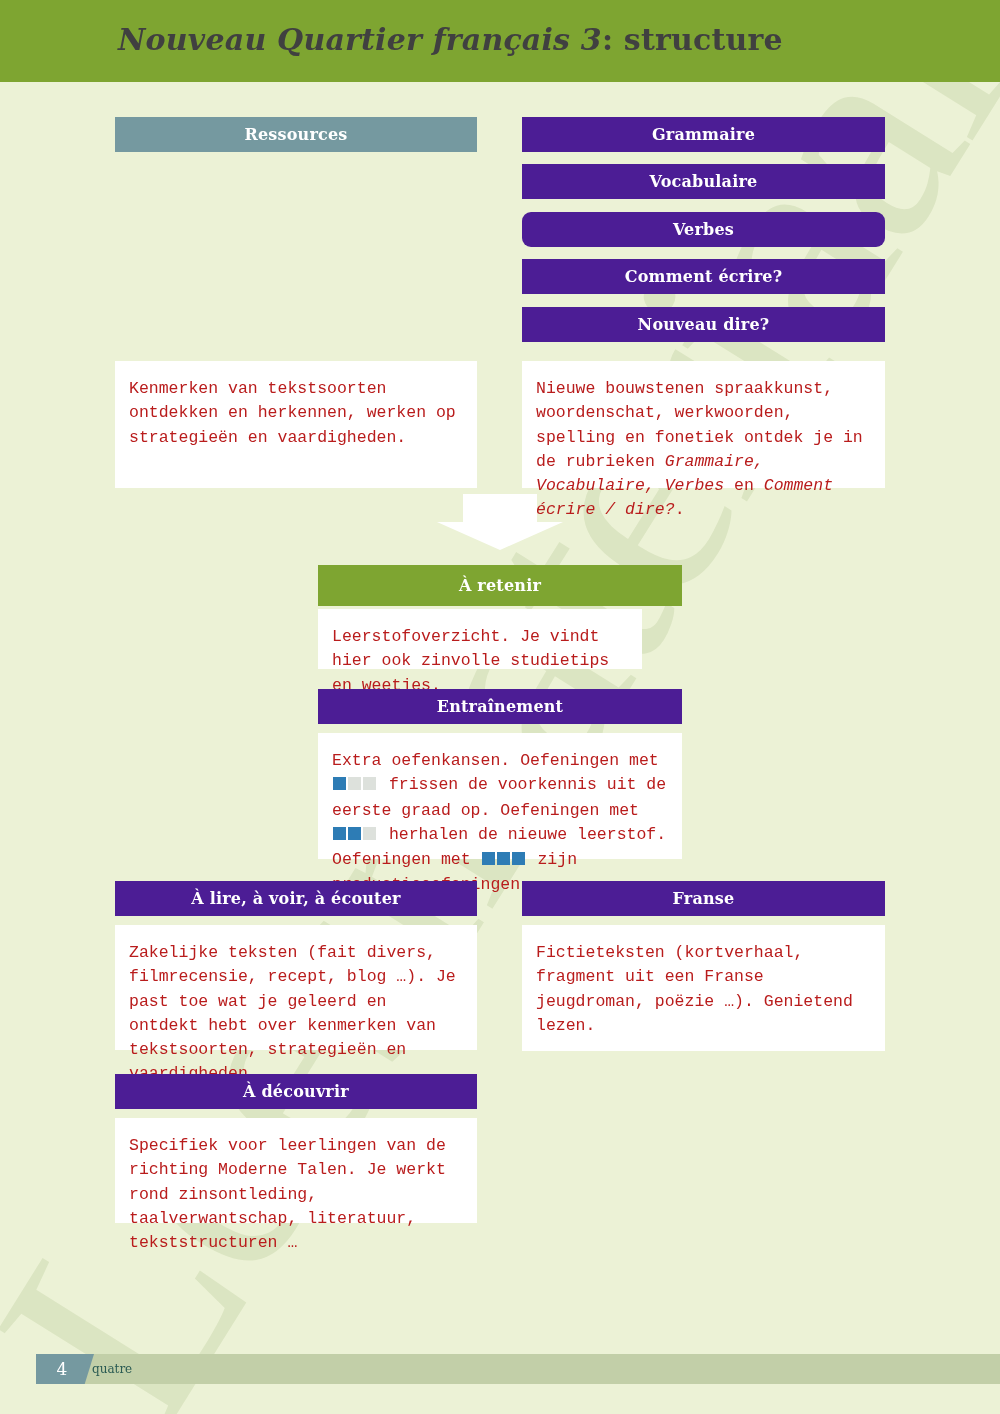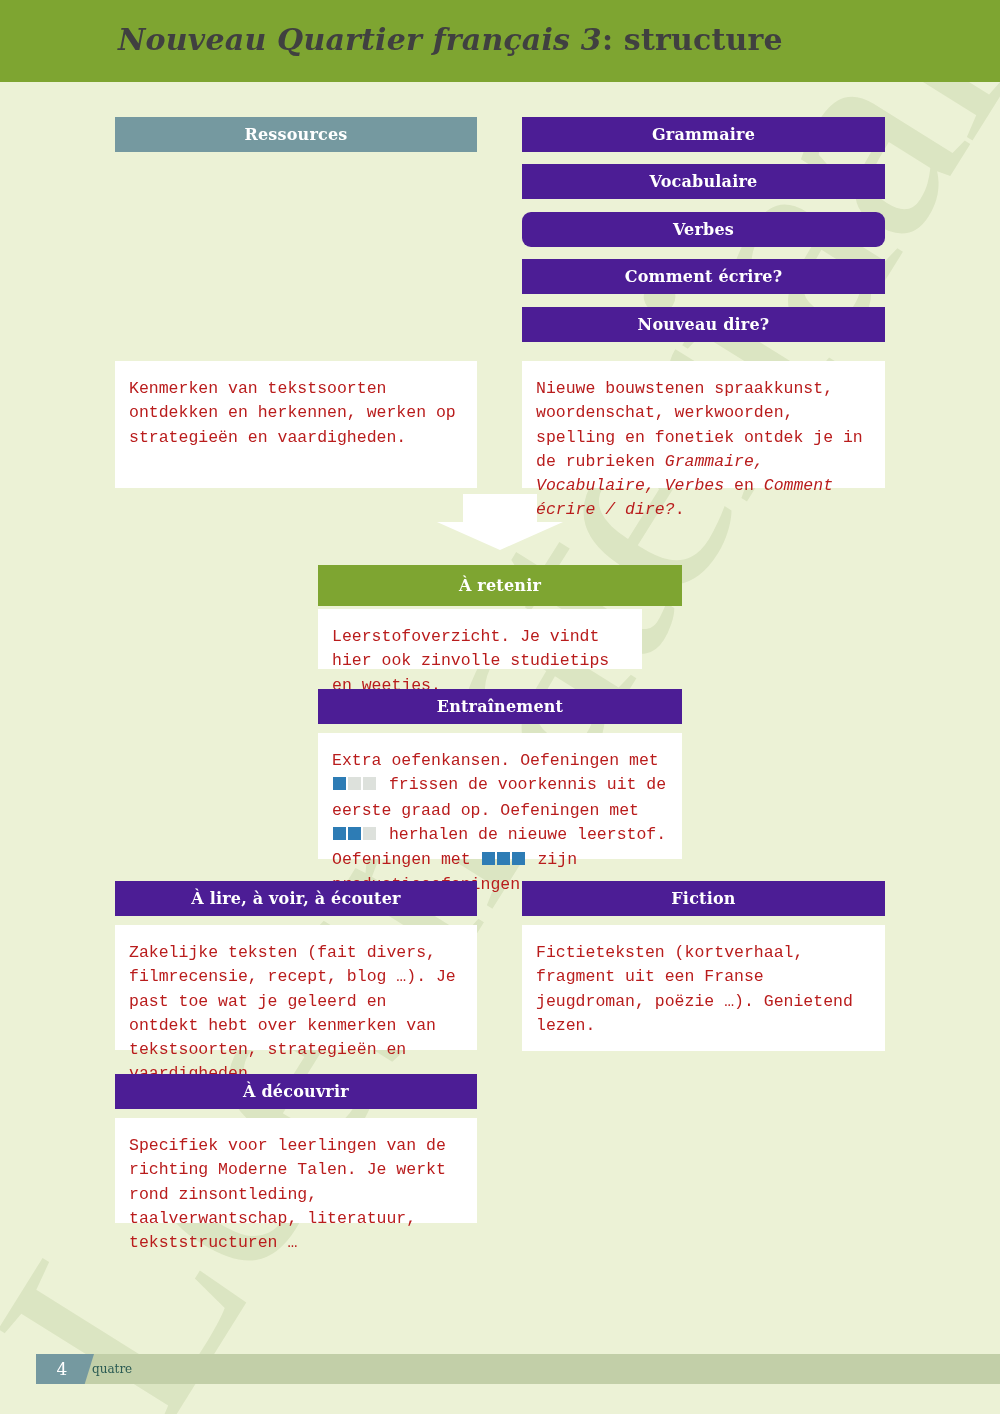--- a/index.html
+++ b/index.html
@@ -225,21 +225,21 @@
   </div>
 
   <div class="bar teal" style="left:115px; top:881px; width:362px; height:35px;">
     <span>À lire, à voir, à écouter</span>
   </div>
   <div class="panel" style="left:115px; top:925px; width:362px; height:125px;">
     <span>Zakelijke teksten (fait divers, filmrecensie, recept, blog …). Je past toe wat je geleerd en ontdekt hebt over kenmerken van tekstsoorten, strategieën en vaardigheden.</span>
   </div>
 
   <div class="bar teal" style="left:522px; top:881px; width:363px; height:35px;">
-    <span>Fiction</span>
+    <span>Franse</span>
   </div>
   <div class="panel" style="left:522px; top:925px; width:363px; height:126px;">
     <span>Fictieteksten (kortverhaal, fragment uit een Franse jeugdroman, poëzie …). Genietend lezen.</span>
   </div>
 
   <div class="bar teal" style="left:115px; top:1074px; width:362px; height:35px;">
     <span>À découvrir</span>
   </div>
   <div class="panel" style="left:115px; top:1118px; width:362px; height:105px;">
     <span>Specifiek voor leerlingen van de richting Moderne Talen. Je werkt rond zinsontleding, taalverwantschap, literatuur, tekststructuren …</span>

